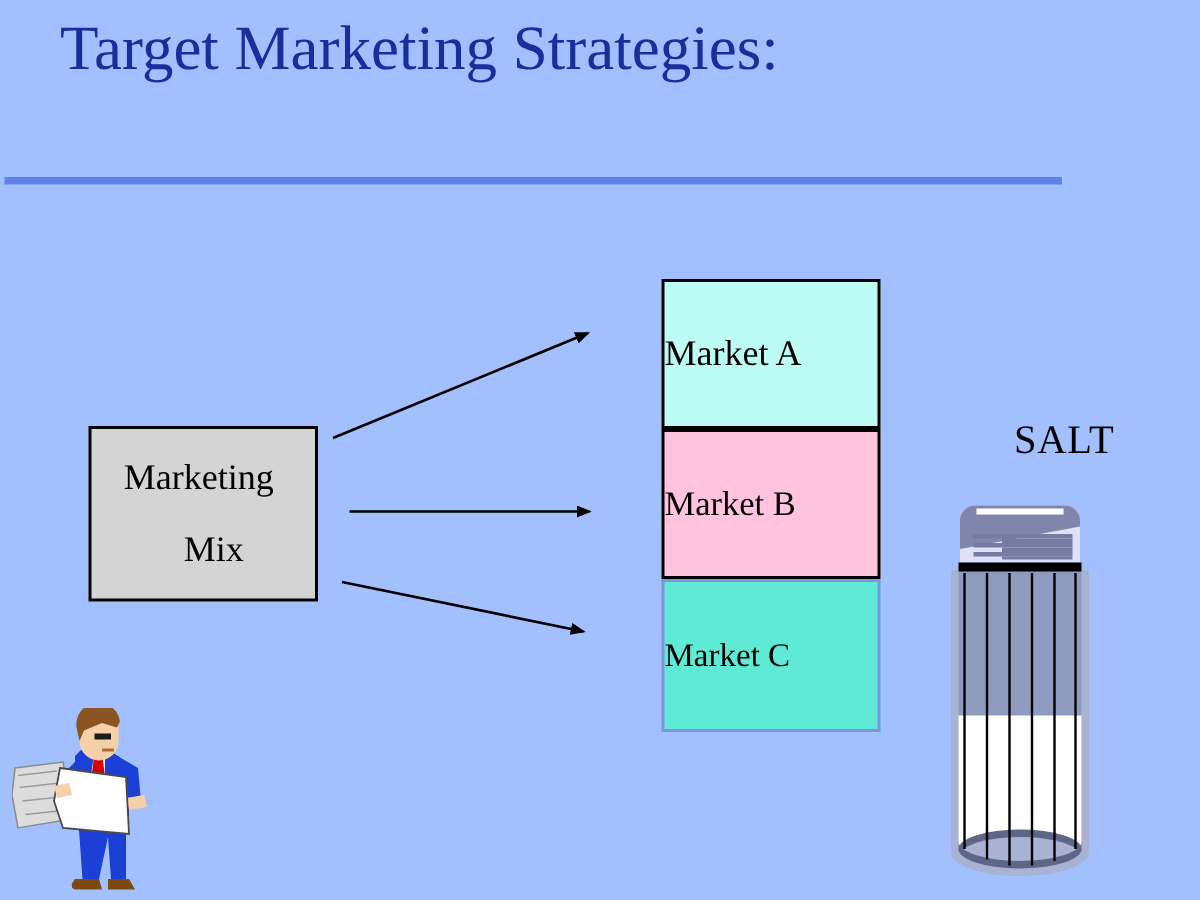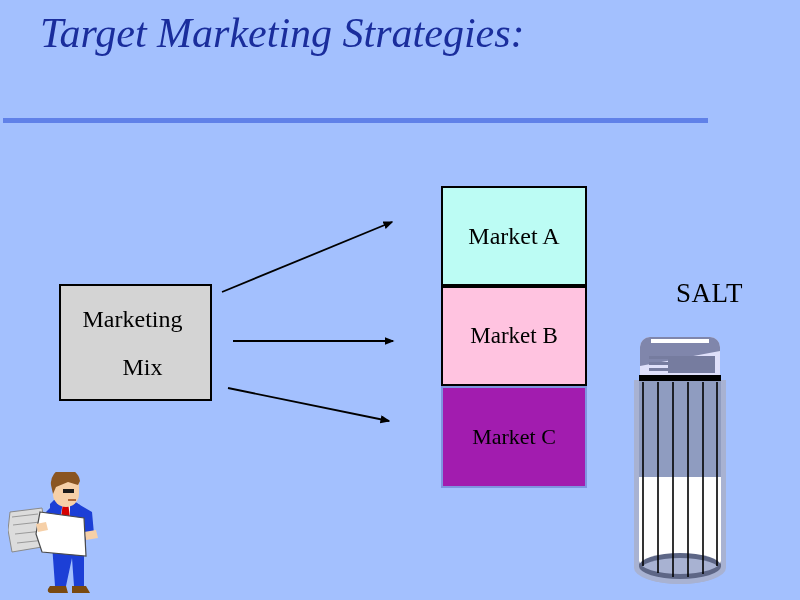--- a/index.html
+++ b/index.html
@@ -23,21 +23,20 @@
     top: 6px;
     width: 700px;
   }
   .title-line {
     color: #1a2d9c;
     font-family: "Liberation Serif", "DejaVu Serif", serif;
     font-size: 42px;
     line-height: 54px;
     white-space: nowrap;
     letter-spacing: 0px;
-    font-style: italic;
   }
   .title-line-2 { padding-left: 4px; }
   #title-rule {
     position: absolute;
     left: 3px;
     top: 118px;
     width: 705px;
     height: 5px;
     background: #6081e8;
   }
@@ -65,41 +64,40 @@
   #marketing-mix-box .mm-line-2 { padding-left: 14px; text-align: center; }
 
   
   .market-box {
     position: absolute;
     left: 441px;
     width: 146px;
     box-sizing: border-box;
     display: flex;
     align-items: center;
-    justify-content: center;
     color: #000000;
   }
   #market-a-box {
     top: 186px;
     height: 100px;
     background: #bcfcf4;
     border: 2px solid #000000;
     font-size: 24px;
   }
   #market-b-box {
     top: 286px;
     height: 100px;
     background: #ffc3e0;
     border: 2px solid #000000;
     font-size: 23px;
   }
   #market-c-box {
     top: 386px;
     height: 102px;
-    background: #a21caf;
+    background: #5eead4;
     border: 2px solid #7f94e0;
     font-size: 22px;
   }
 
   
   #arrows {
     position: absolute;
     left: 0;
     top: 0;
     width: 800px;

